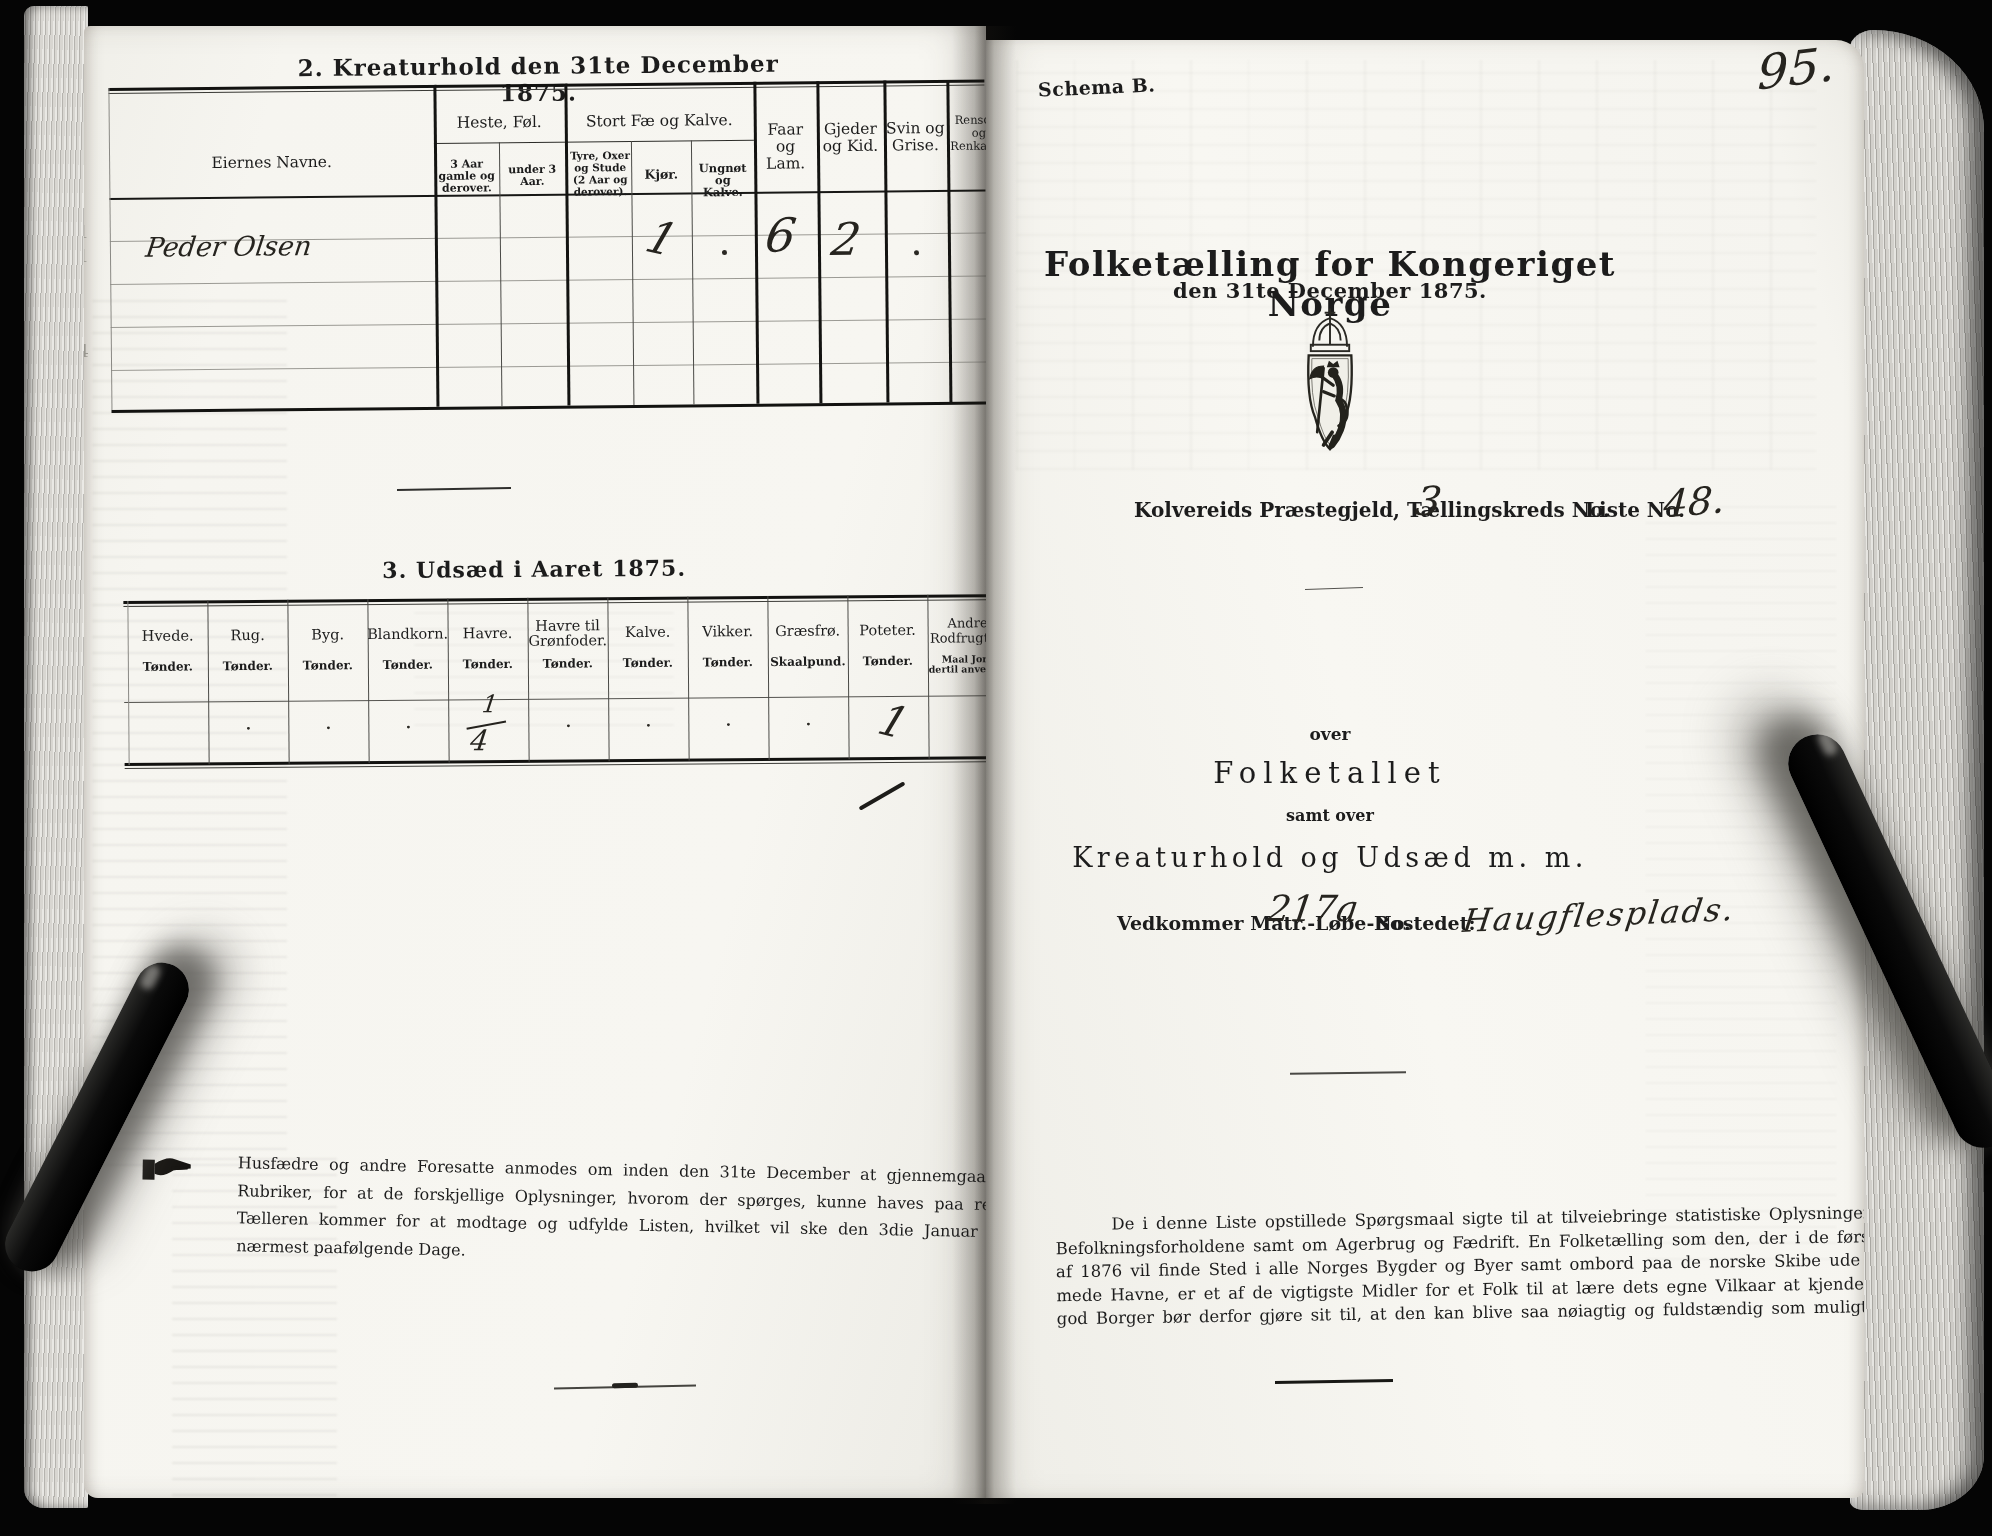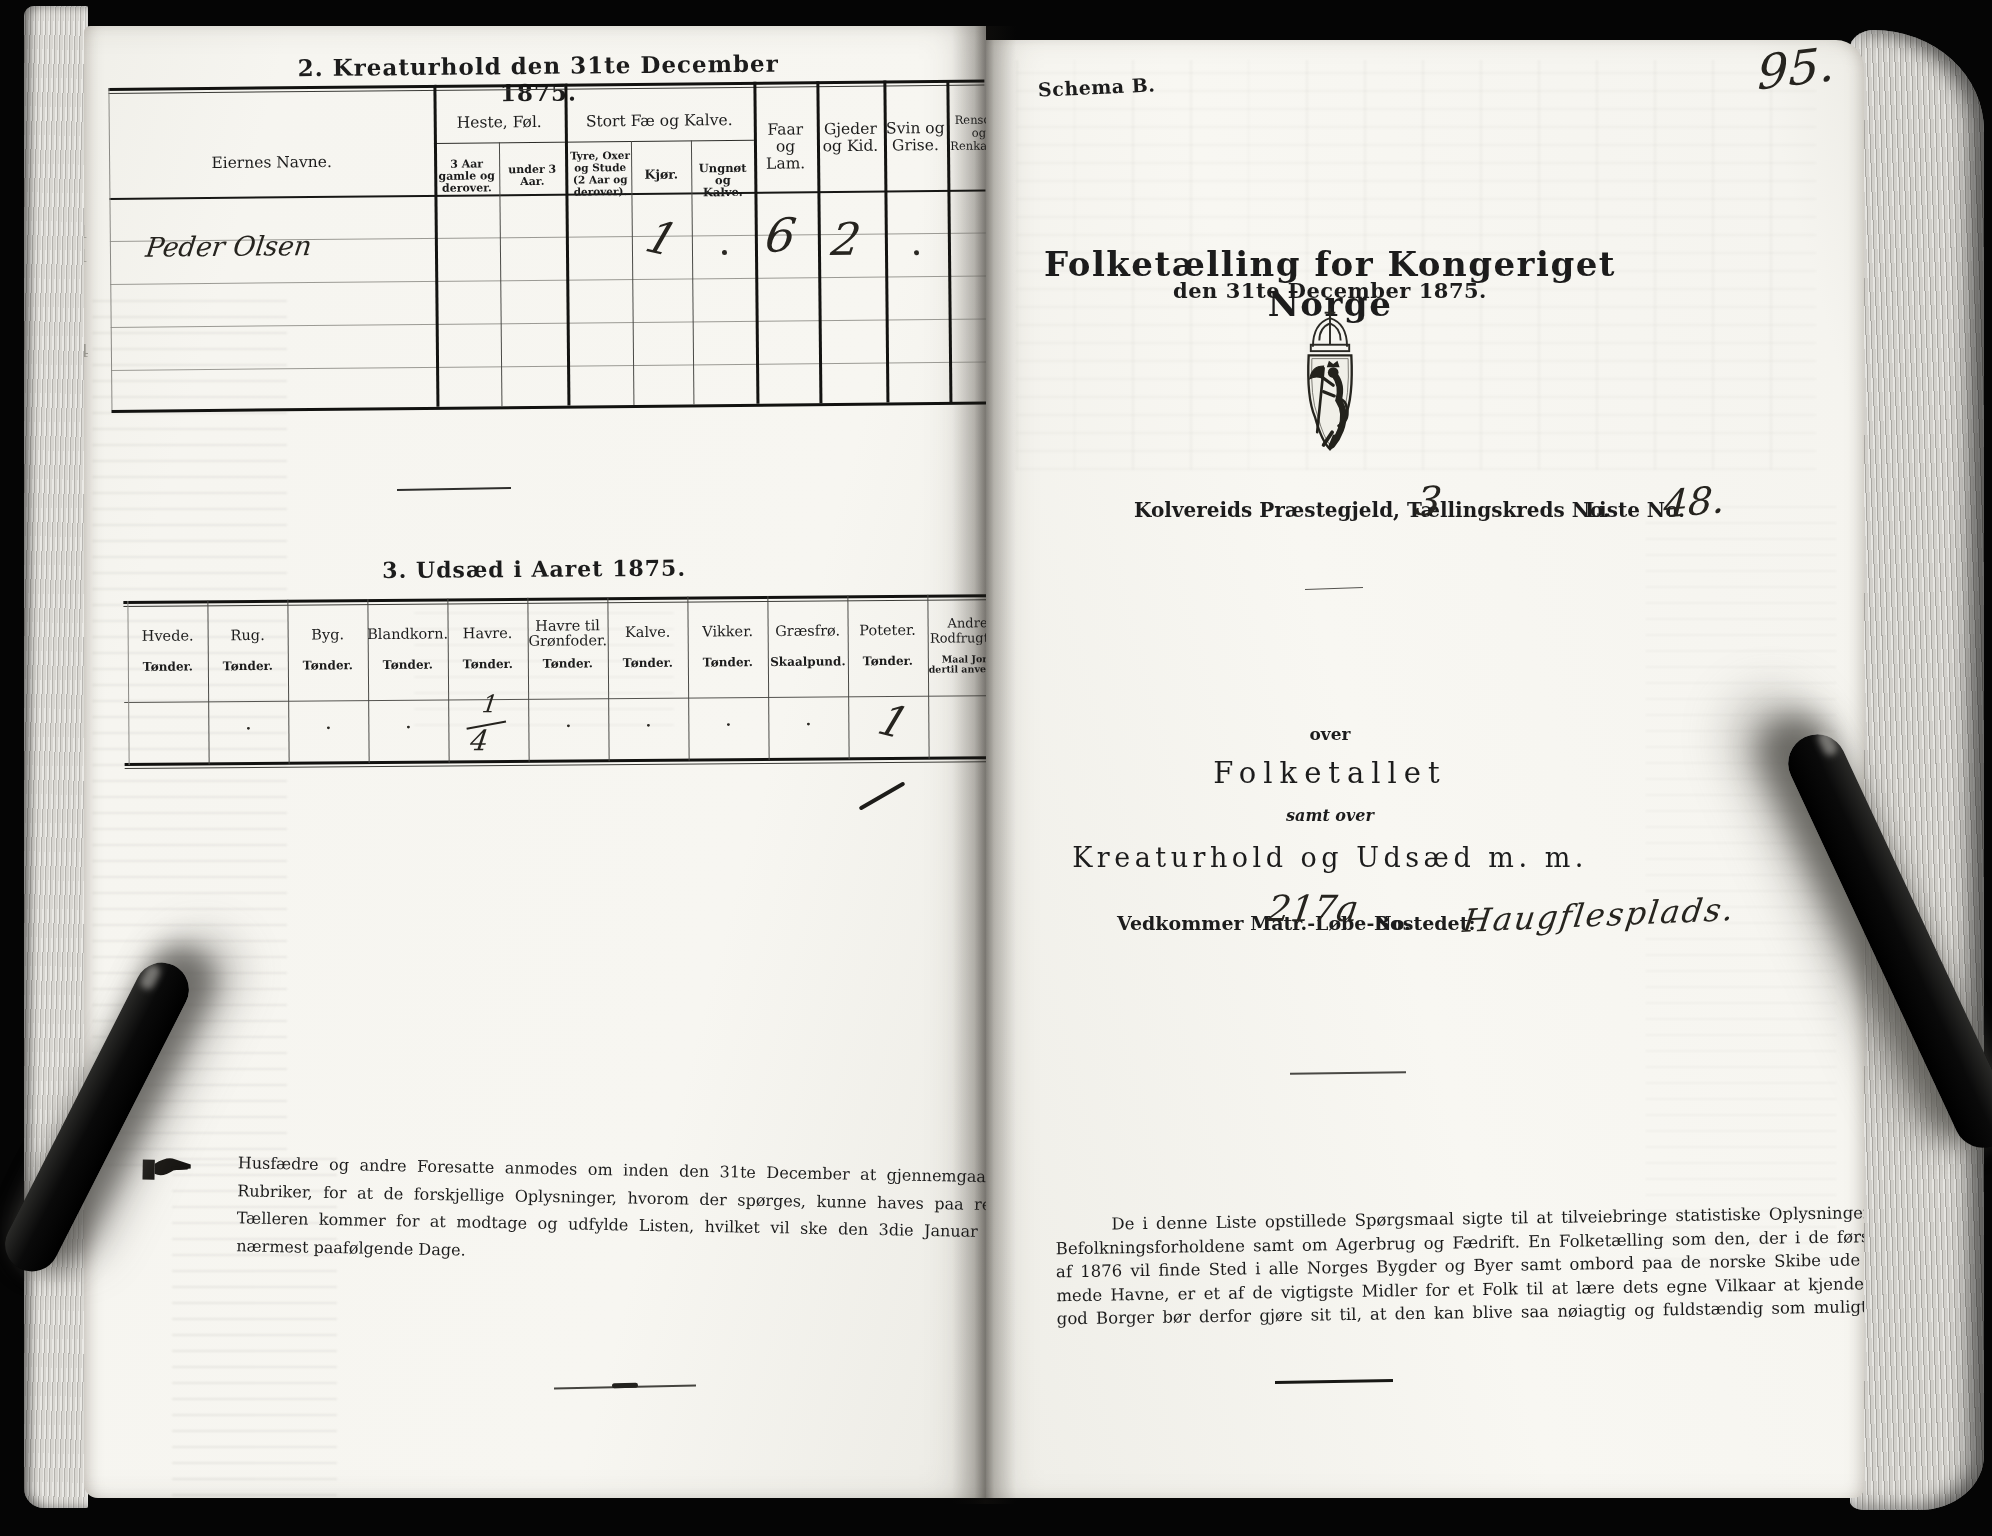--- a/index.html
+++ b/index.html
@@ -274,21 +274,21 @@
 
     <div class="abs b" style="left:148px;top:458px;font-size:20px;">Kolvereids Præstegjeld, Tællingskreds No.</div>
     <div class="abs hand" style="left:430px;top:438px;font-size:40px;">3</div>
     <div class="abs b" style="left:599px;top:458px;font-size:20px;">Liste No.</div>
     <div class="abs hand" style="left:678px;top:440px;font-size:38px;transform:skewX(-8deg) rotate(-5deg);">48.</div>
 
     <div class="abs" style="left:319px;top:548px;width:58px;height:1.3px;background:#53524e;transform:rotate(-2deg);"></div>
 
     <div class="abs c" style="left:44px;top:684px;width:600px;font-size:17px;font-weight:bold;">over</div>
     <div class="abs c" style="left:44px;top:716px;width:600px;font-size:29px;letter-spacing:7px;">Folketallet</div>
-    <div class="abs c" style="left:44px;top:766px;width:600px;font-size:16px;font-weight:bold;font-style:italic;">samt over</div>
+    <div class="abs c" style="left:44px;top:766px;width:600px;font-size:16px;font-weight:bold;">samt over</div>
     <div class="abs c" style="left:44px;top:802px;width:600px;font-size:27px;letter-spacing:4.5px;">Kreaturhold og Udsæd m. m.</div>
 
     <div class="abs b" style="left:131px;top:872px;font-size:19px;text-align:center;">Vedkommer Matr.-Løbe-No.</div>
     <div class="abs hand" style="left:282px;top:848px;font-size:36px;">217a</div>
     <div class="abs b" style="left:388px;top:872px;font-size:19px;">Bostedet:</div>
     <div class="abs hand" style="left:478px;top:856px;font-size:32px;letter-spacing:2px;transform:skewX(-10deg) rotate(-2.5deg);">Haugflesplads.</div>
 
     <div class="abs" style="left:304px;top:1032px;width:116px;height:1.6px;background:#4a4945;transform:rotate(-.8deg);"></div>
 
     <div class="abs" style="left:70px;top:1168px;width:712px;transform:rotate(-.85deg);">

